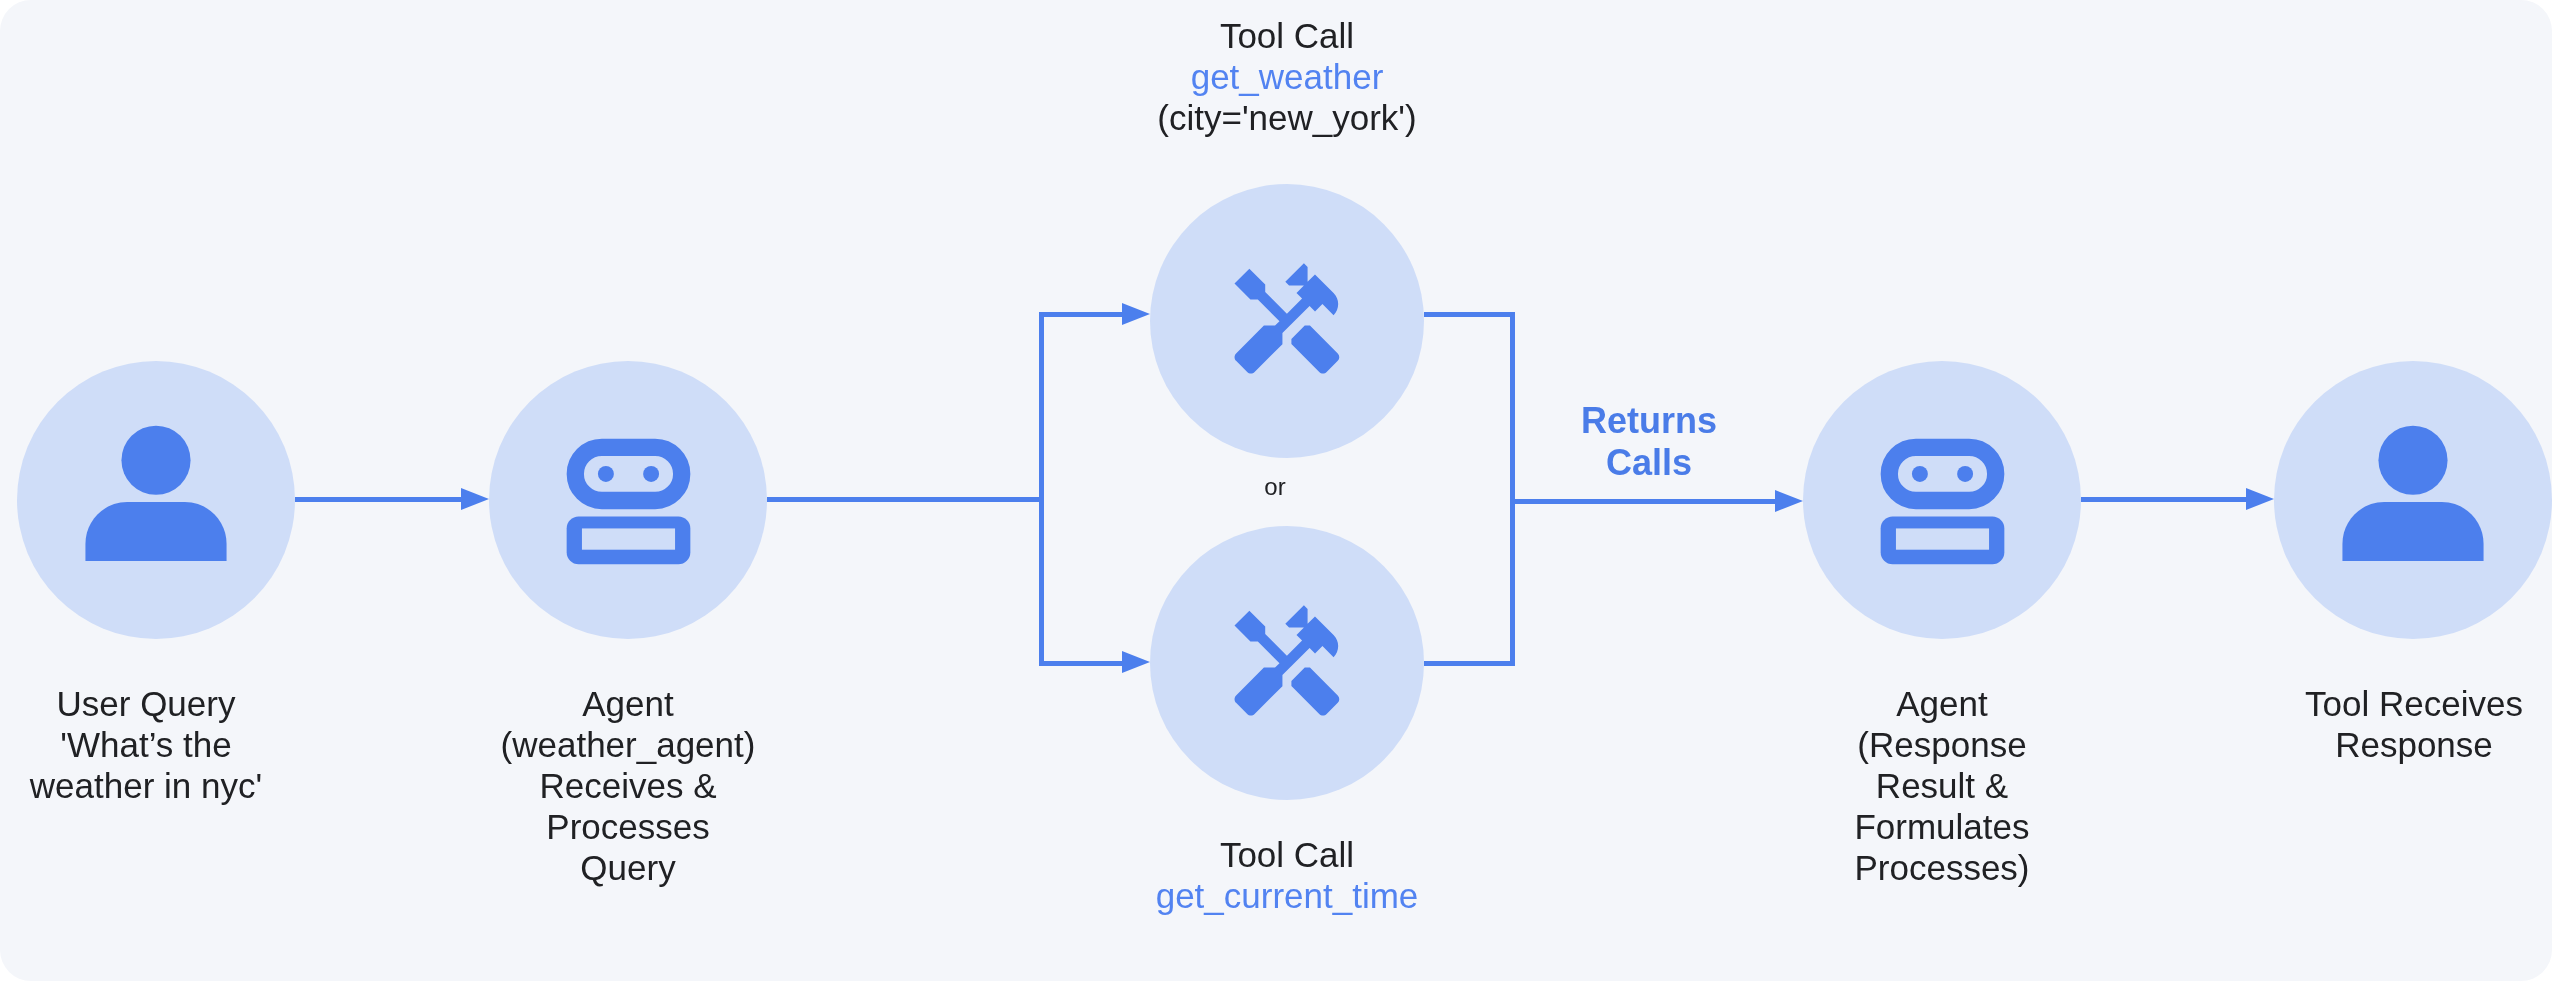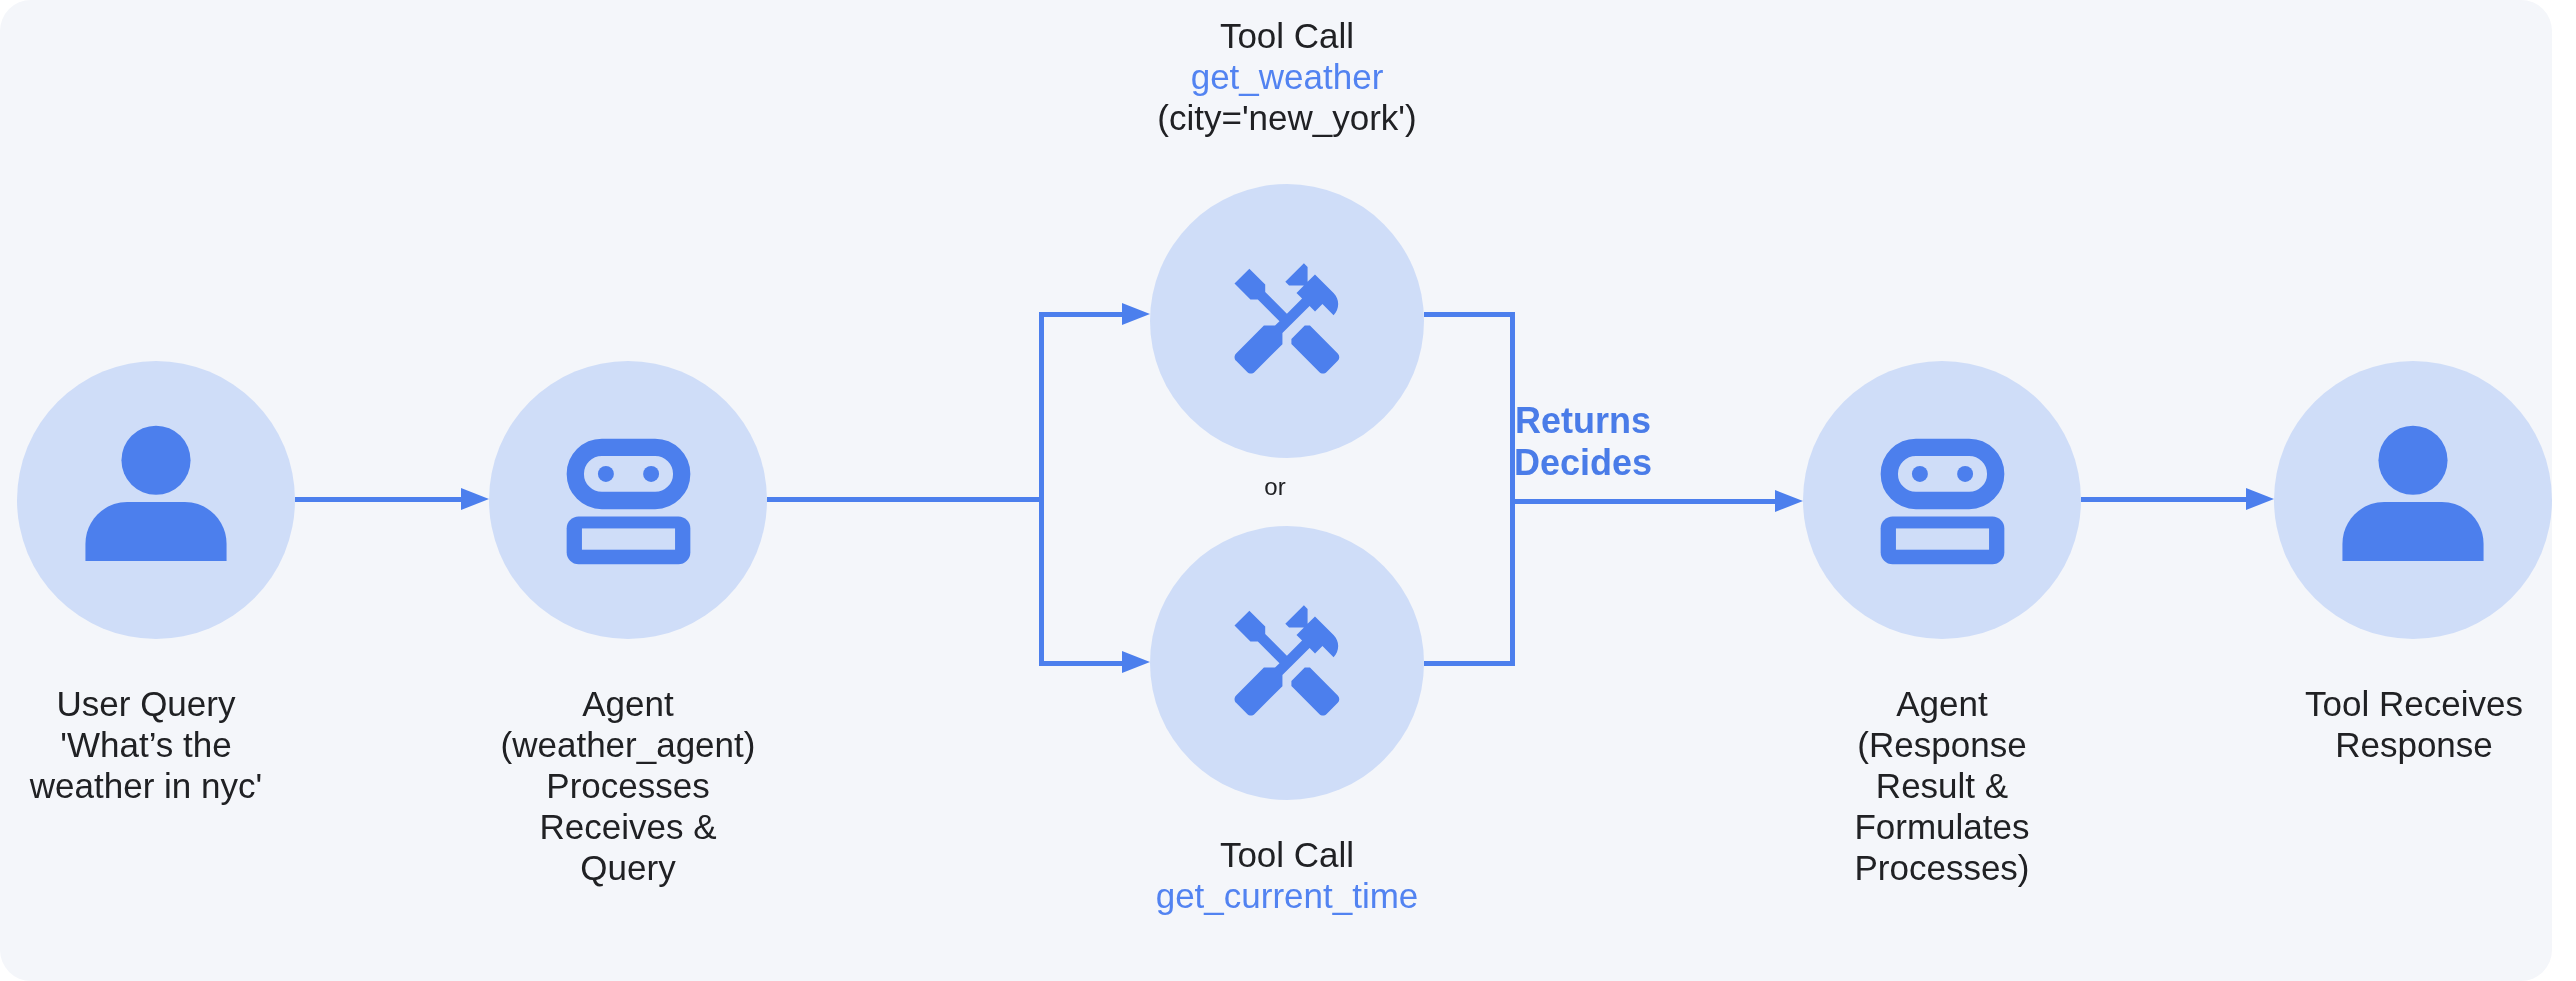--- a/index.html
+++ b/index.html
@@ -132,38 +132,38 @@
     <div class="fn">get_weather</div>
     <div>(city='new_york')</div>
   </div>
 
   <div class="label" style="left:1287px;top:834px;">
     <div>Tool Call</div>
     <div class="fn">get_current_time</div>
   </div>
 
 
-  <div class="label blue-bold" style="left:1583px;top:400px;">
+  <div class="label blue-bold" style="left:1649px;top:400px;">
     <div>Returns</div>
-    <div>Decides</div>
+    <div>Calls</div>
   </div>
 
   <div class="label or-label" style="left:1275px;top:469px;">or</div>
 
   <div class="label" style="left:146px;top:683px;">
     <div>User Query</div>
     <div>'What’s the</div>
     <div>weather in nyc'</div>
   </div>
 
   <div class="label" style="left:628px;top:683px;">
     <div>Agent</div>
     <div>(weather_agent)</div>
+    <div>Receives &amp;</div>
     <div>Processes</div>
-    <div>Receives &amp;</div>
     <div>Query</div>
   </div>
 
   <div class="label" style="left:1942px;top:683px;">
     <div>Agent</div>
     <div>(Response</div>
     <div>Result &amp;</div>
     <div>Formulates</div>
     <div>Processes)</div>
   </div>

